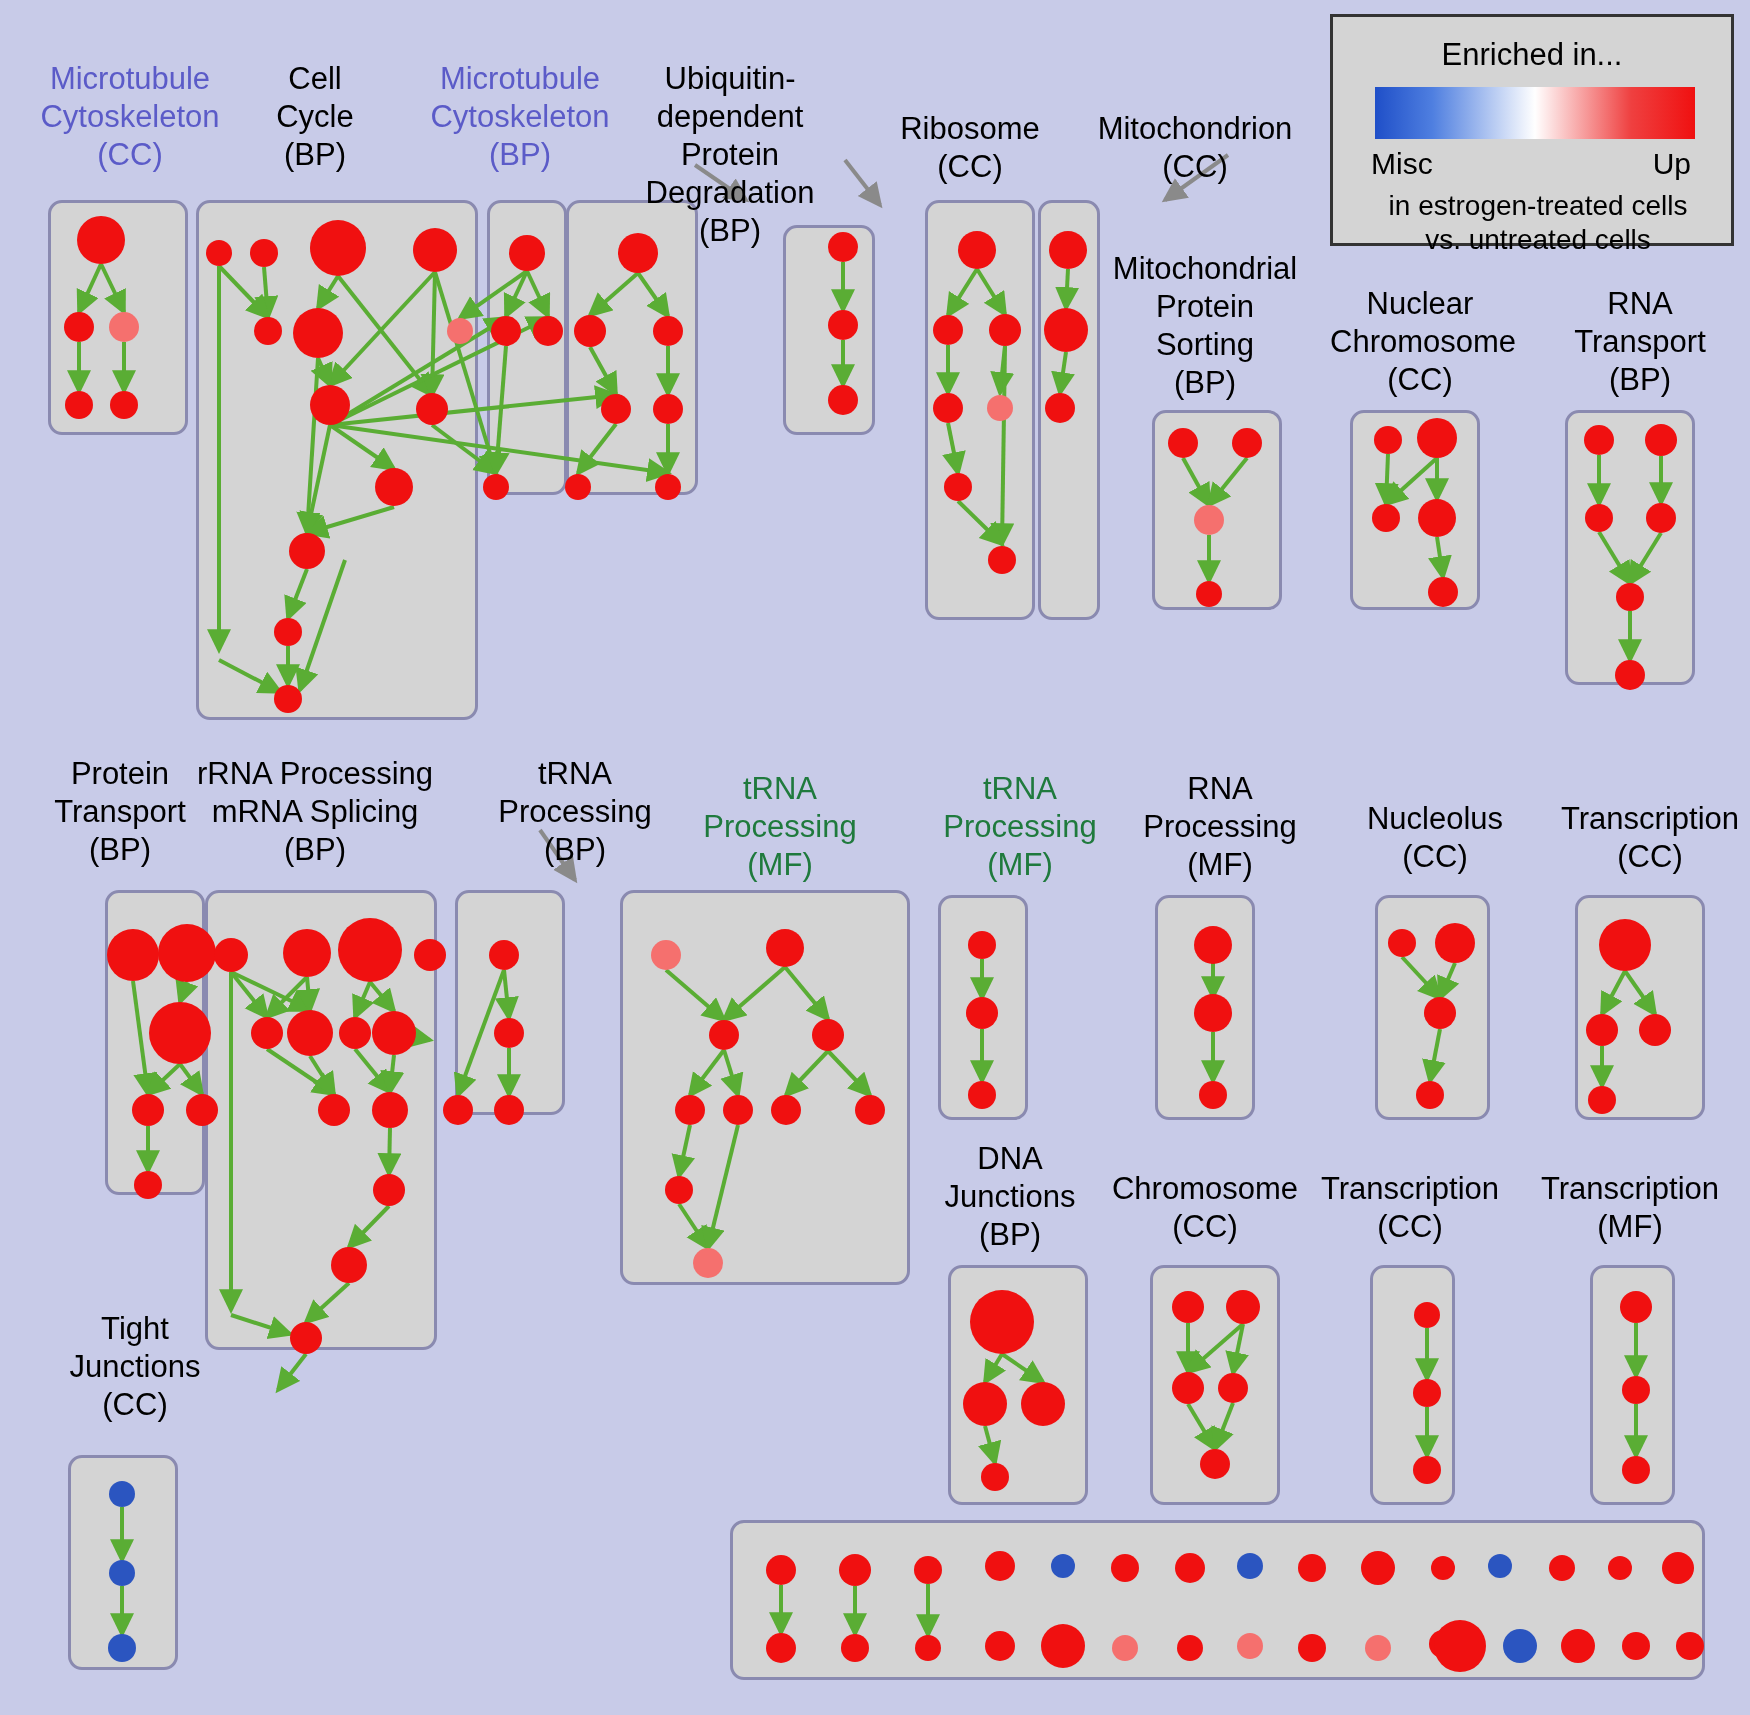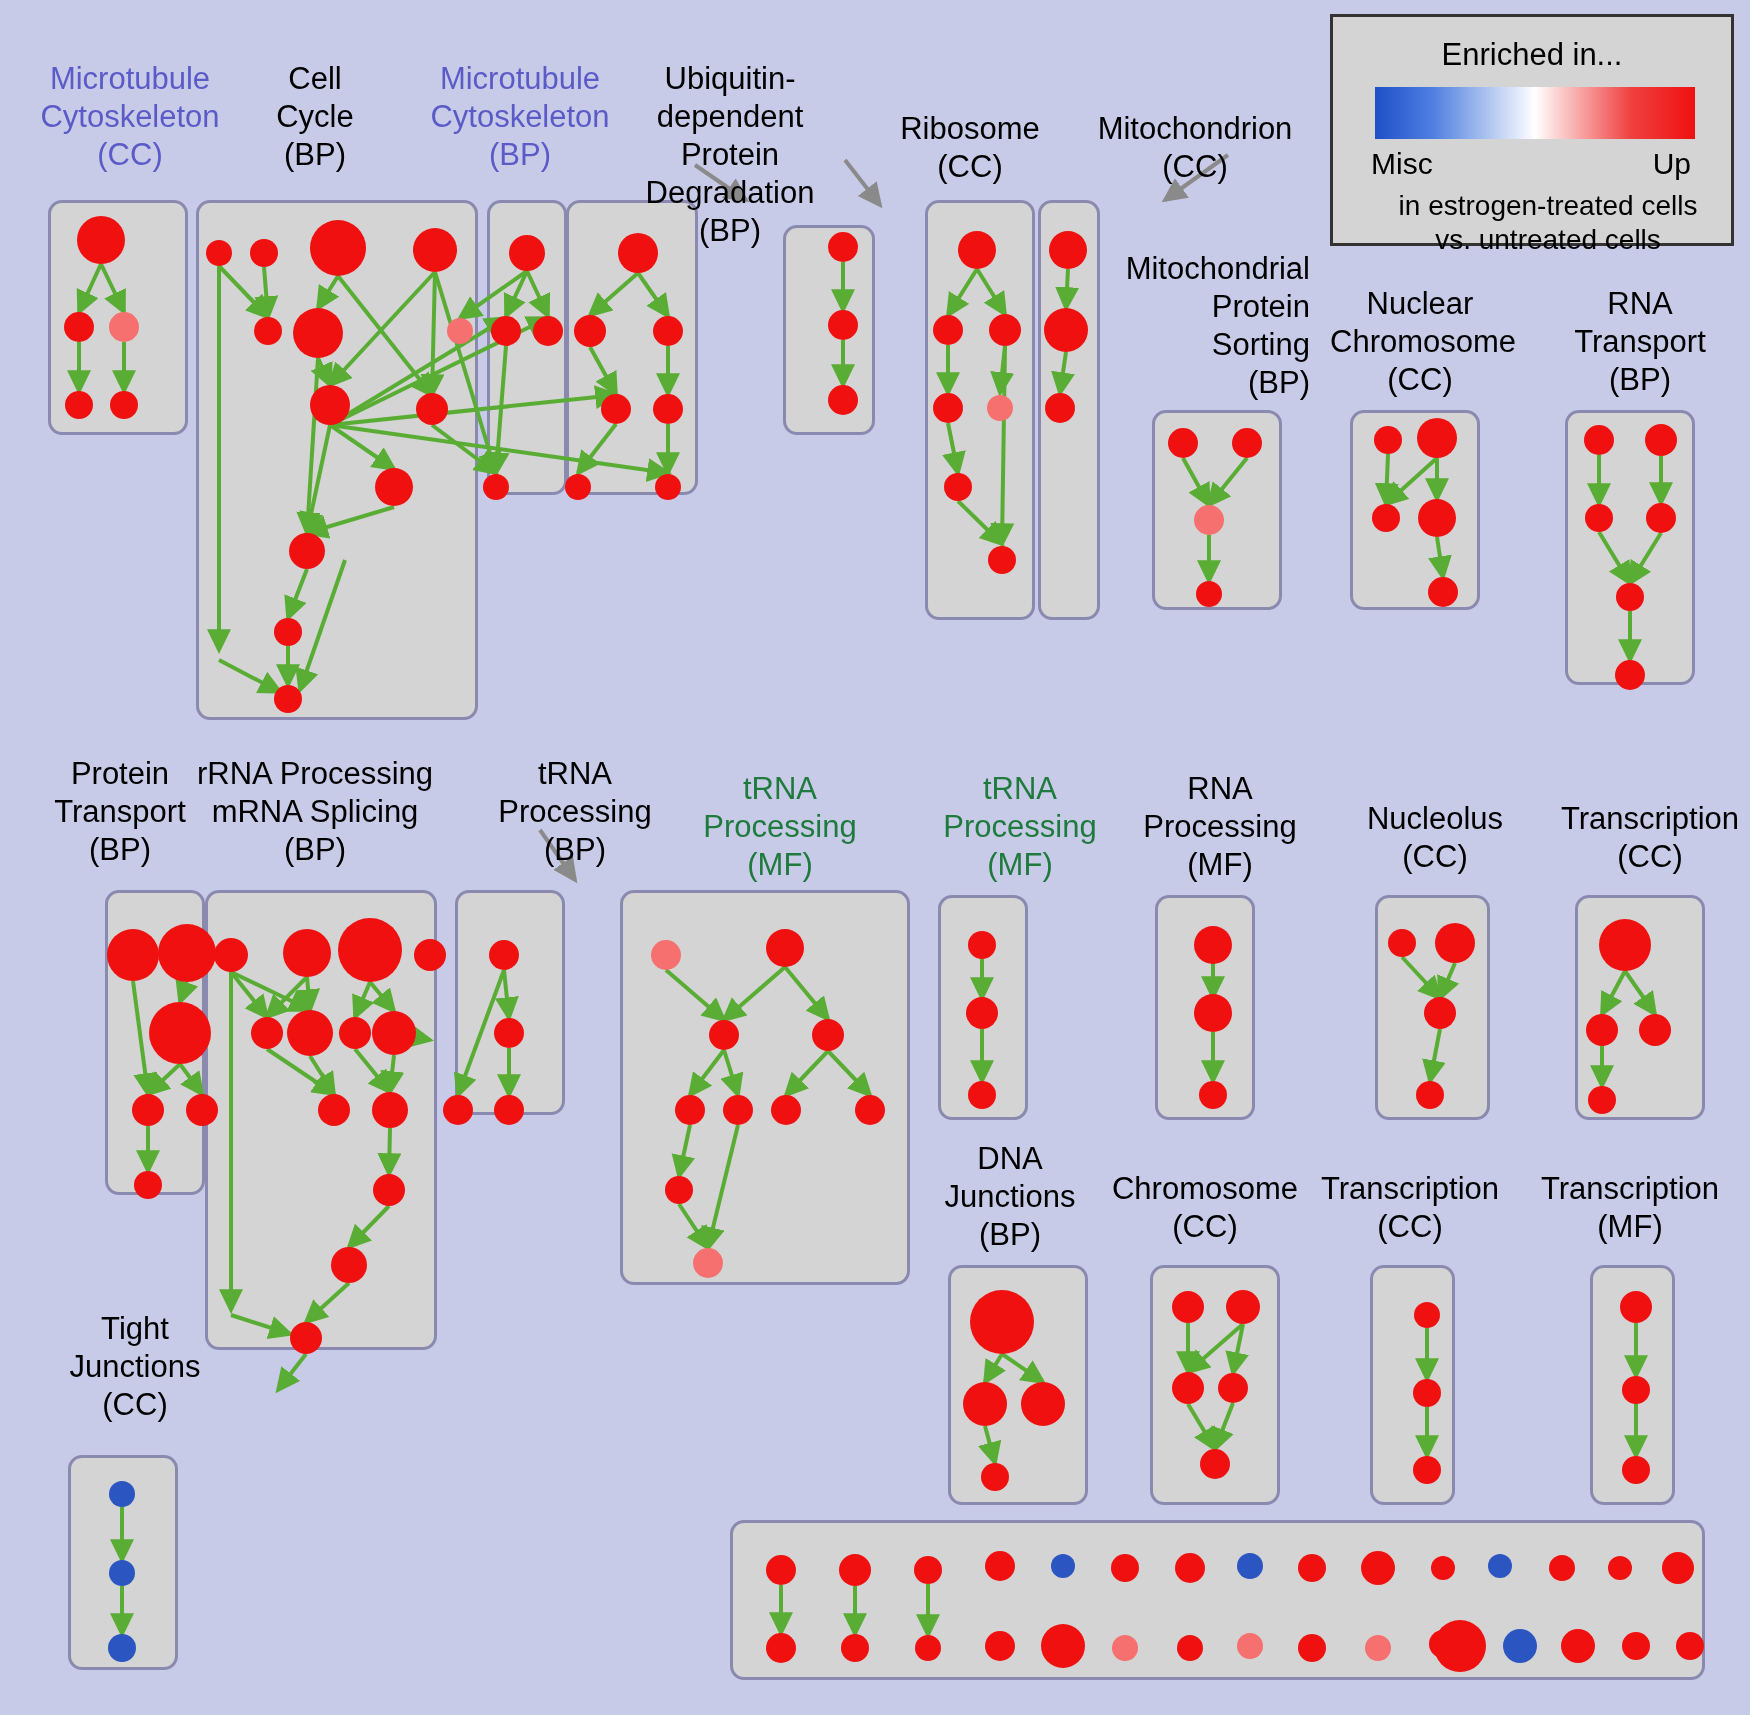--- a/index.html
+++ b/index.html
@@ -427,21 +427,21 @@
 (BP)</div>
       <div class="label" style="left: 630px; top: 60px; width: 200px;">Ubiquitin-
 dependent
 Protein
 Degradation
 (BP)</div>
       <div class="label" style="left: 880px; top: 110px; width: 180px;">Ribosome
 (CC)</div>
       <div class="label" style="left: 1075px; top: 110px; width: 240px;">Mitochondrion
 (CC)</div>
-      <div class="label" style="left: 1100px; top: 250px; width: 210px; text-align: right;">Mitochondrial
+      <div class="label" style="left: 1100px; top: 250px; width: 210px;">Mitochondrial
 Protein
 Sorting
 (BP)</div>
       <div class="label" style="left: 1330px; top: 285px; width: 180px;">Nuclear
 Chromosome
 (CC)</div>
       <div class="label" style="left: 1550px; top: 285px; width: 180px;">RNA
 Transport
 (BP)</div>
       <div class="label" style="left: 30px; top: 755px; width: 180px;">Protein
@@ -479,16 +479,16 @@
 Junctions
 (CC)</div>
     </div>
 
 
   <div class="legend-box" style="left:1330px; top:14px; width:404px; height:232px;">
     <div class="legend-title" style="left:0; top:20px;">Enriched in...</div>
     <div class="legend-bar" style="left:42px; top:70px; width:320px; height:52px;"></div>
     <div class="legend-sub" style="left:38px; top:130px;">Misc</div>
     <div class="legend-sub" style="right:40px; top:130px;">Up</div>
-    <div class="legend-note" style="left:16px; top:172px;">in estrogen-treated cells
+    <div class="legend-note" style="left:6px; top:172px;">in estrogen-treated cells
 vs. untreated cells</div>
   </div>
 </div>
 
 </body></html>

